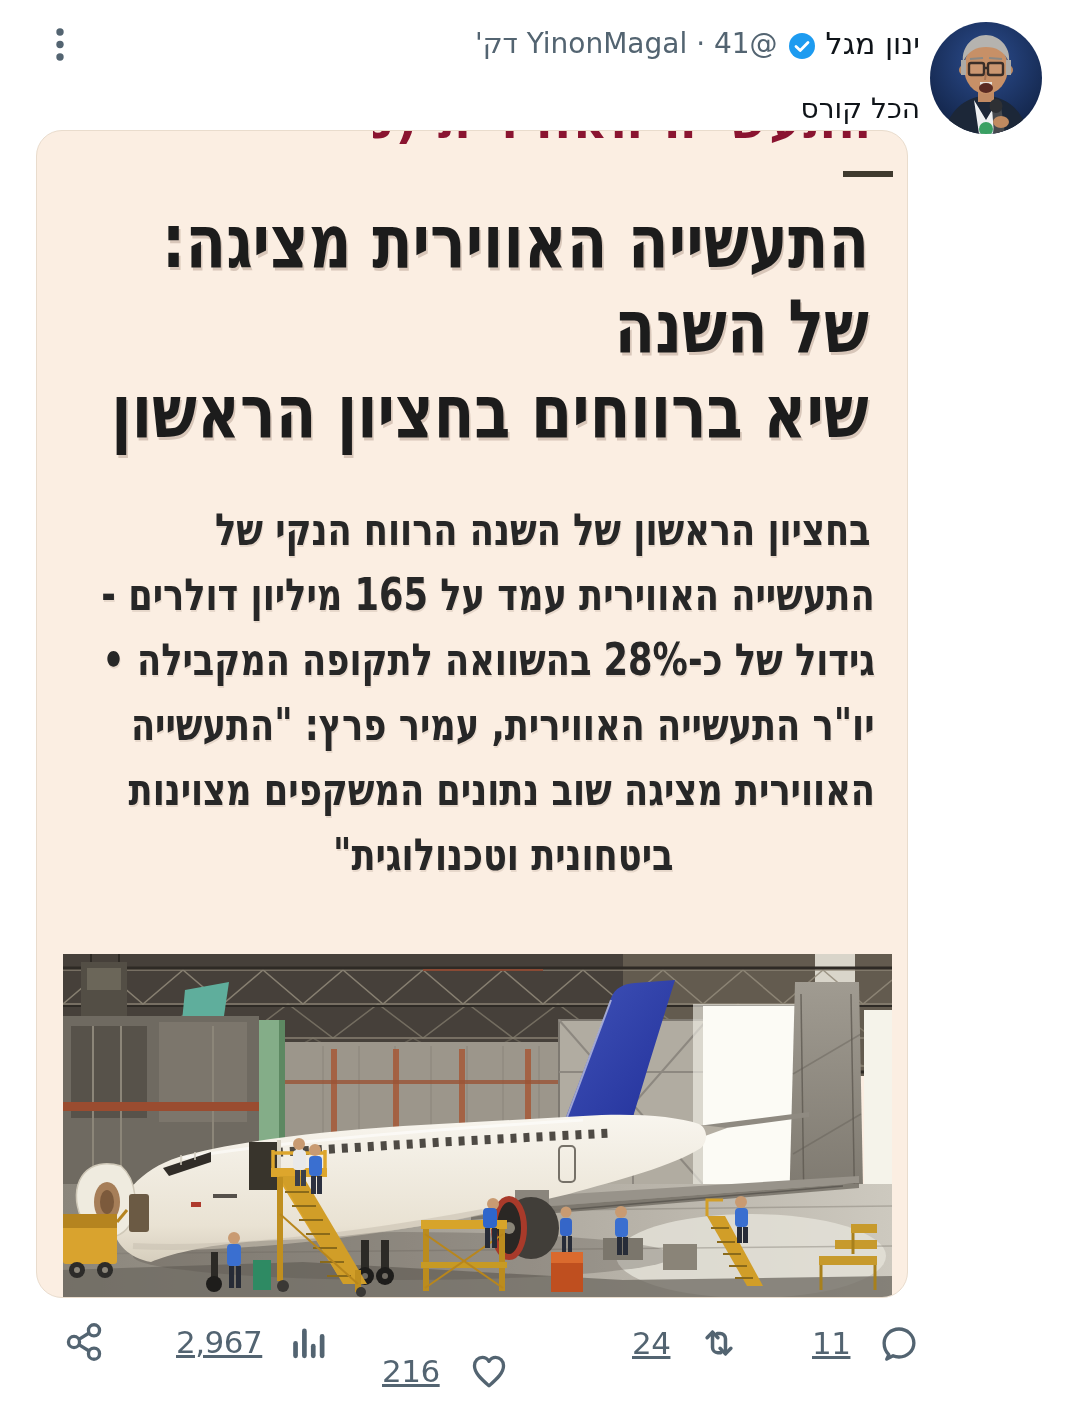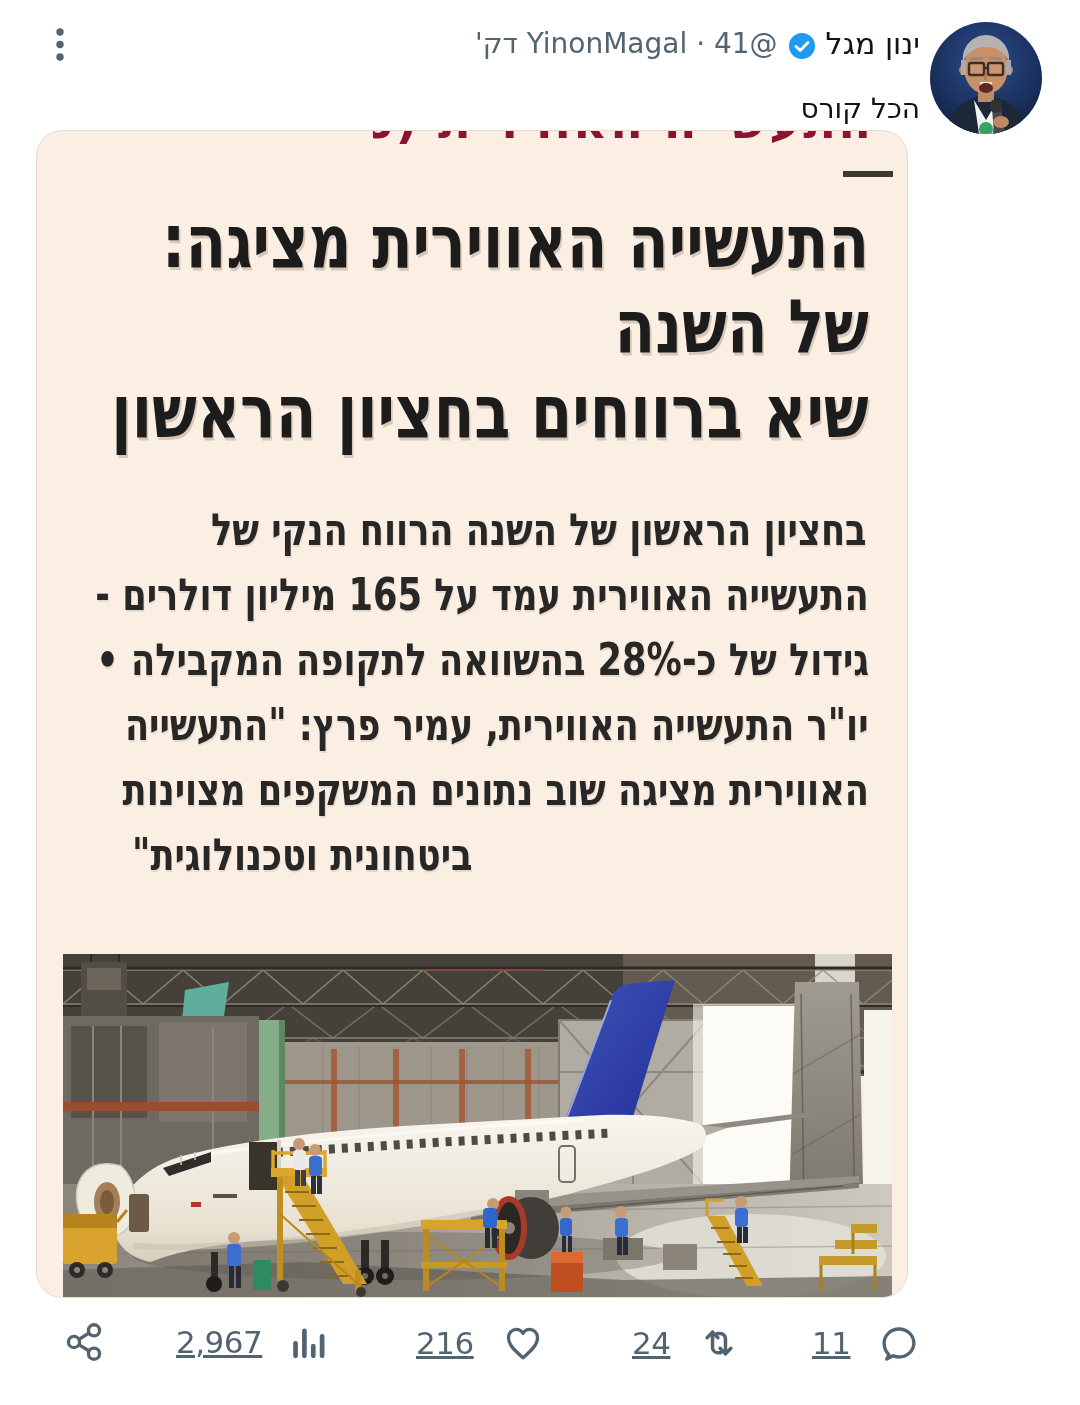--- a/index.html
+++ b/index.html
@@ -30,34 +30,34 @@
   
   .card{position:absolute;top:130px;left:36px;right:172px;height:1168px;background:var(--card-bg);
         border:1px solid var(--card-border);border-radius:26px;overflow:hidden;direction:rtl;cursor:pointer;}
   .crop-strip{position:absolute;top:0;right:34px;width:500px;height:21px;overflow:hidden;}
   .crop-strip span{display:block;margin-top:-38px;font-size:48px;font-weight:bold;white-space:nowrap;
                    color:var(--cropped-red);letter-spacing:2px;text-align:left;direction:rtl;}
   .dash{position:absolute;top:40px;right:14px;width:50px;height:6px;background:var(--dash-dark);}
   .headline{position:absolute;top:68px;right:38px;left:4px;text-align:right;}
   .hl{font-size:74px;line-height:85px;font-weight:bold;color:var(--headline-text);white-space:nowrap;
       text-shadow:2px 3px 0 rgba(90,60,40,.22);}
-  .bodytxt{position:absolute;top:366px;right:38px;left:10px;text-align:left;}
+  .bodytxt{position:absolute;top:366px;right:32px;left:10px;text-align:center;}
   .bl{font-size:44px;line-height:65px;font-weight:bold;color:var(--body-text);white-space:nowrap;
       text-shadow:1px 2px 0 rgba(90,60,40,.12);}
   .squeeze{display:inline-block;transform:scaleX(.8);transform-origin:right center;}
   .photo{position:absolute;top:823px;right:15px;width:829px;height:344px;}
   .photo svg{display:block;width:100%;height:100%;}
 
   
   .actions{position:absolute;top:1322px;left:0;right:0;height:60px;direction:ltr;}
   .act{position:absolute;top:0;display:flex;align-items:center;gap:28px;background:none;border:none;
        color:var(--text-secondary);font-family:"DejaVu Sans",sans-serif;font-size:31px;cursor:pointer;text-decoration:underline;}
   .act .cnt{letter-spacing:-.5px;}
   .act svg{display:block;}
-  .act-share{left:64px;}  .act-views{left:176px;}  .act-like{left:416px;}
+  .act-share{left:64px;}  .act-views{left:176px;}  .act-like{left:382px;margin-top:28px;}
   .act-repost{left:608px;margin-left:24px;} .act-reply{left:812px;}
 </style>
 </head>
 <body>
 
 <div class="page">
 
   <button class="more-btn">
     <span>
       <svg width="14" height="40" viewBox="0 0 14 40">

